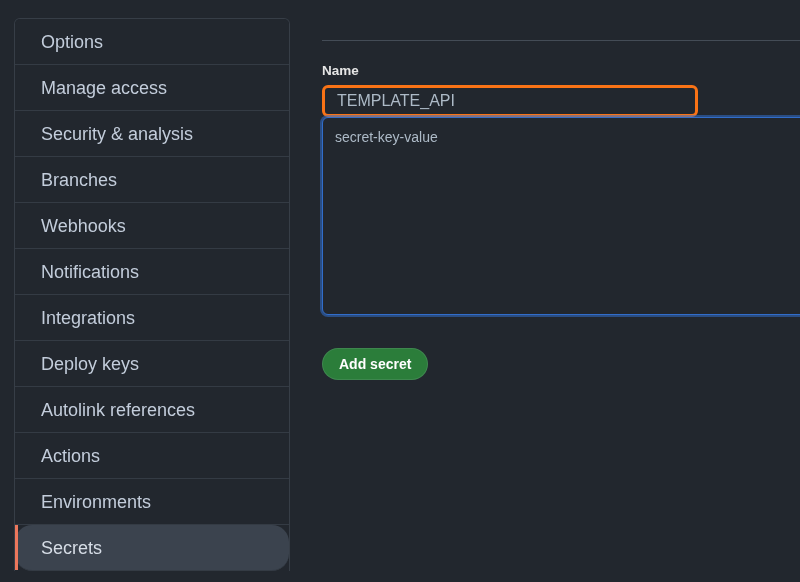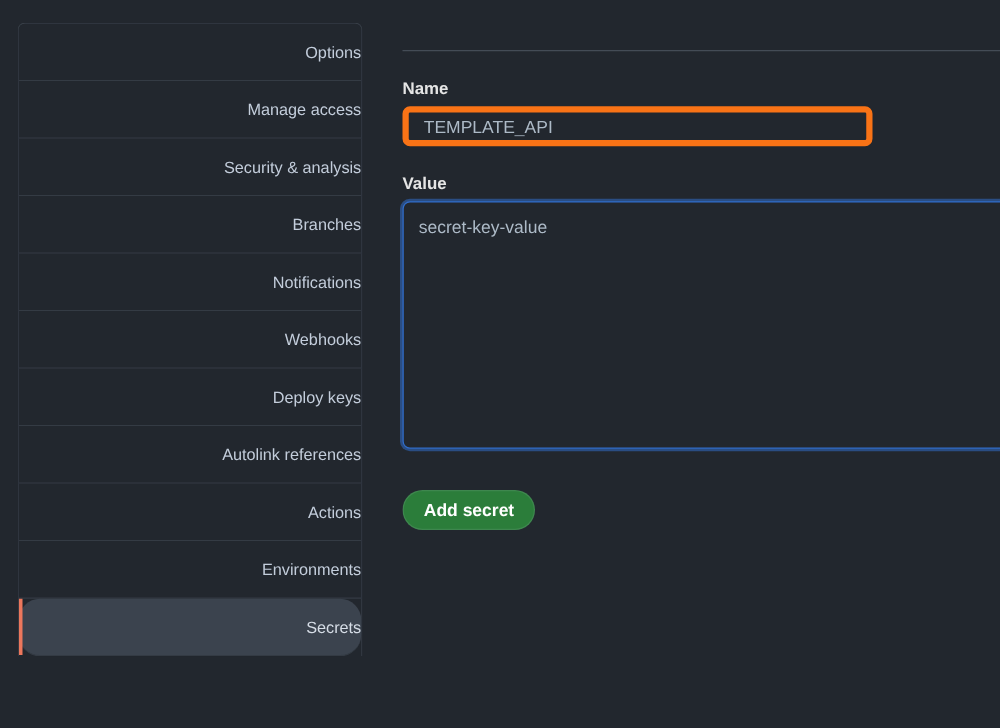--- a/index.html
+++ b/index.html
@@ -28,27 +28,26 @@
     border-top-right-radius: 6px;
     border-bottom: none;
     overflow: hidden;
   }
 
   .sidebar-item {
     position: relative;
     height: 46px;
     line-height: 46px;
     padding-left: 26px;
-    font-size: 13px;
+    font-size: 18px;
     color: #c3cddb;
     border-bottom: 1px solid #343b44;
     background: #22272e;
     cursor: pointer;
     white-space: nowrap;
-    text-align: right;
   }
 
   .sidebar-item:last-child { border-bottom: 1px solid #343b44; }
 
   .sidebar-item.selected {
     background: #3b434e;
     color: #d6dde6;
     border-radius: 17px;
   }
 
@@ -103,25 +102,25 @@
     color: #e5e5e5;
     margin-top: 22px;
     margin-bottom: 7px;
   }
 
   #secret-name-input {
     display: block;
     width: 376px;
     height: 32px;
     background: #22272e;
-    border: 5px solid #f97316;
+    border: 3px solid #f97316;
     border-radius: 6px;
     color: #adbac7;
     font-family: "Liberation Sans", sans-serif;
-    font-size: 14px;
+    font-size: 16px;
     padding: 0 12px;
     outline: none;
   }
 
   #secret-value-textarea {
     display: block;
     width: 500px;
     height: 198px;
     background: #22272e;
     border: 1px solid #316dca;
@@ -153,35 +152,35 @@
   }
 </style>
 </head>
 <body>
 
 <nav id="sidebar-nav">
     <div class="sidebar-item"><span>Options</span></div>
     <div class="sidebar-item"><span>Manage access</span></div>
     <div class="sidebar-item"><span>Security &amp; analysis</span></div>
     <div class="sidebar-item"><span>Branches</span></div>
+    <div class="sidebar-item"><span>Webhooks</span></div>
     <div class="sidebar-item"><span>Notifications</span></div>
-    <div class="sidebar-item"><span>Webhooks</span></div>
+    <div class="sidebar-item"><span>Integrations</span></div>
     <div class="sidebar-item"><span>Deploy keys</span></div>
     <div class="sidebar-item"><span>Autolink references</span></div>
     <div class="sidebar-item"><span>Actions</span></div>
     <div class="sidebar-item"><span>Environments</span></div>
     <div class="sidebar-item selected"><span>Secrets</span></div>
   </nav>
 
 <main id="main-content">
 
 
   <div id="title-divider"></div>
 
   <div class="field-label">Name</div>
   <input id="secret-name-input" type="text" value="TEMPLATE_API" placeholder="" style="">
 
-  <div class="field-label">Value</div>
   <textarea id="secret-value-textarea" placeholder="" style="">secret-key-value</textarea>
 
   <button id="add-secret-button">Add secret</button>
 
 </main>
 
 </body></html>

